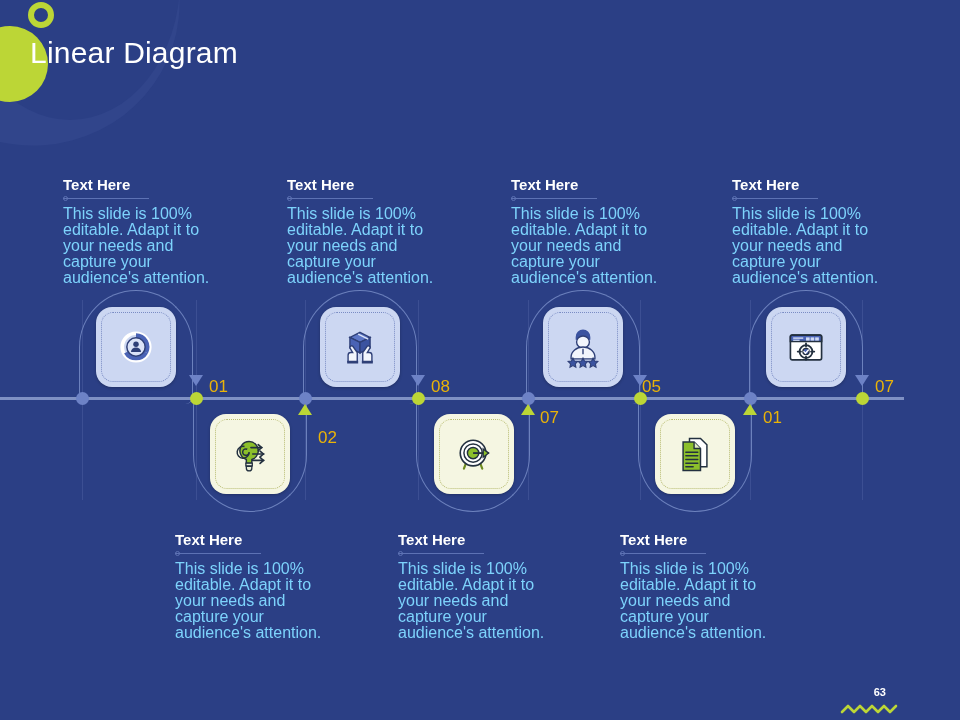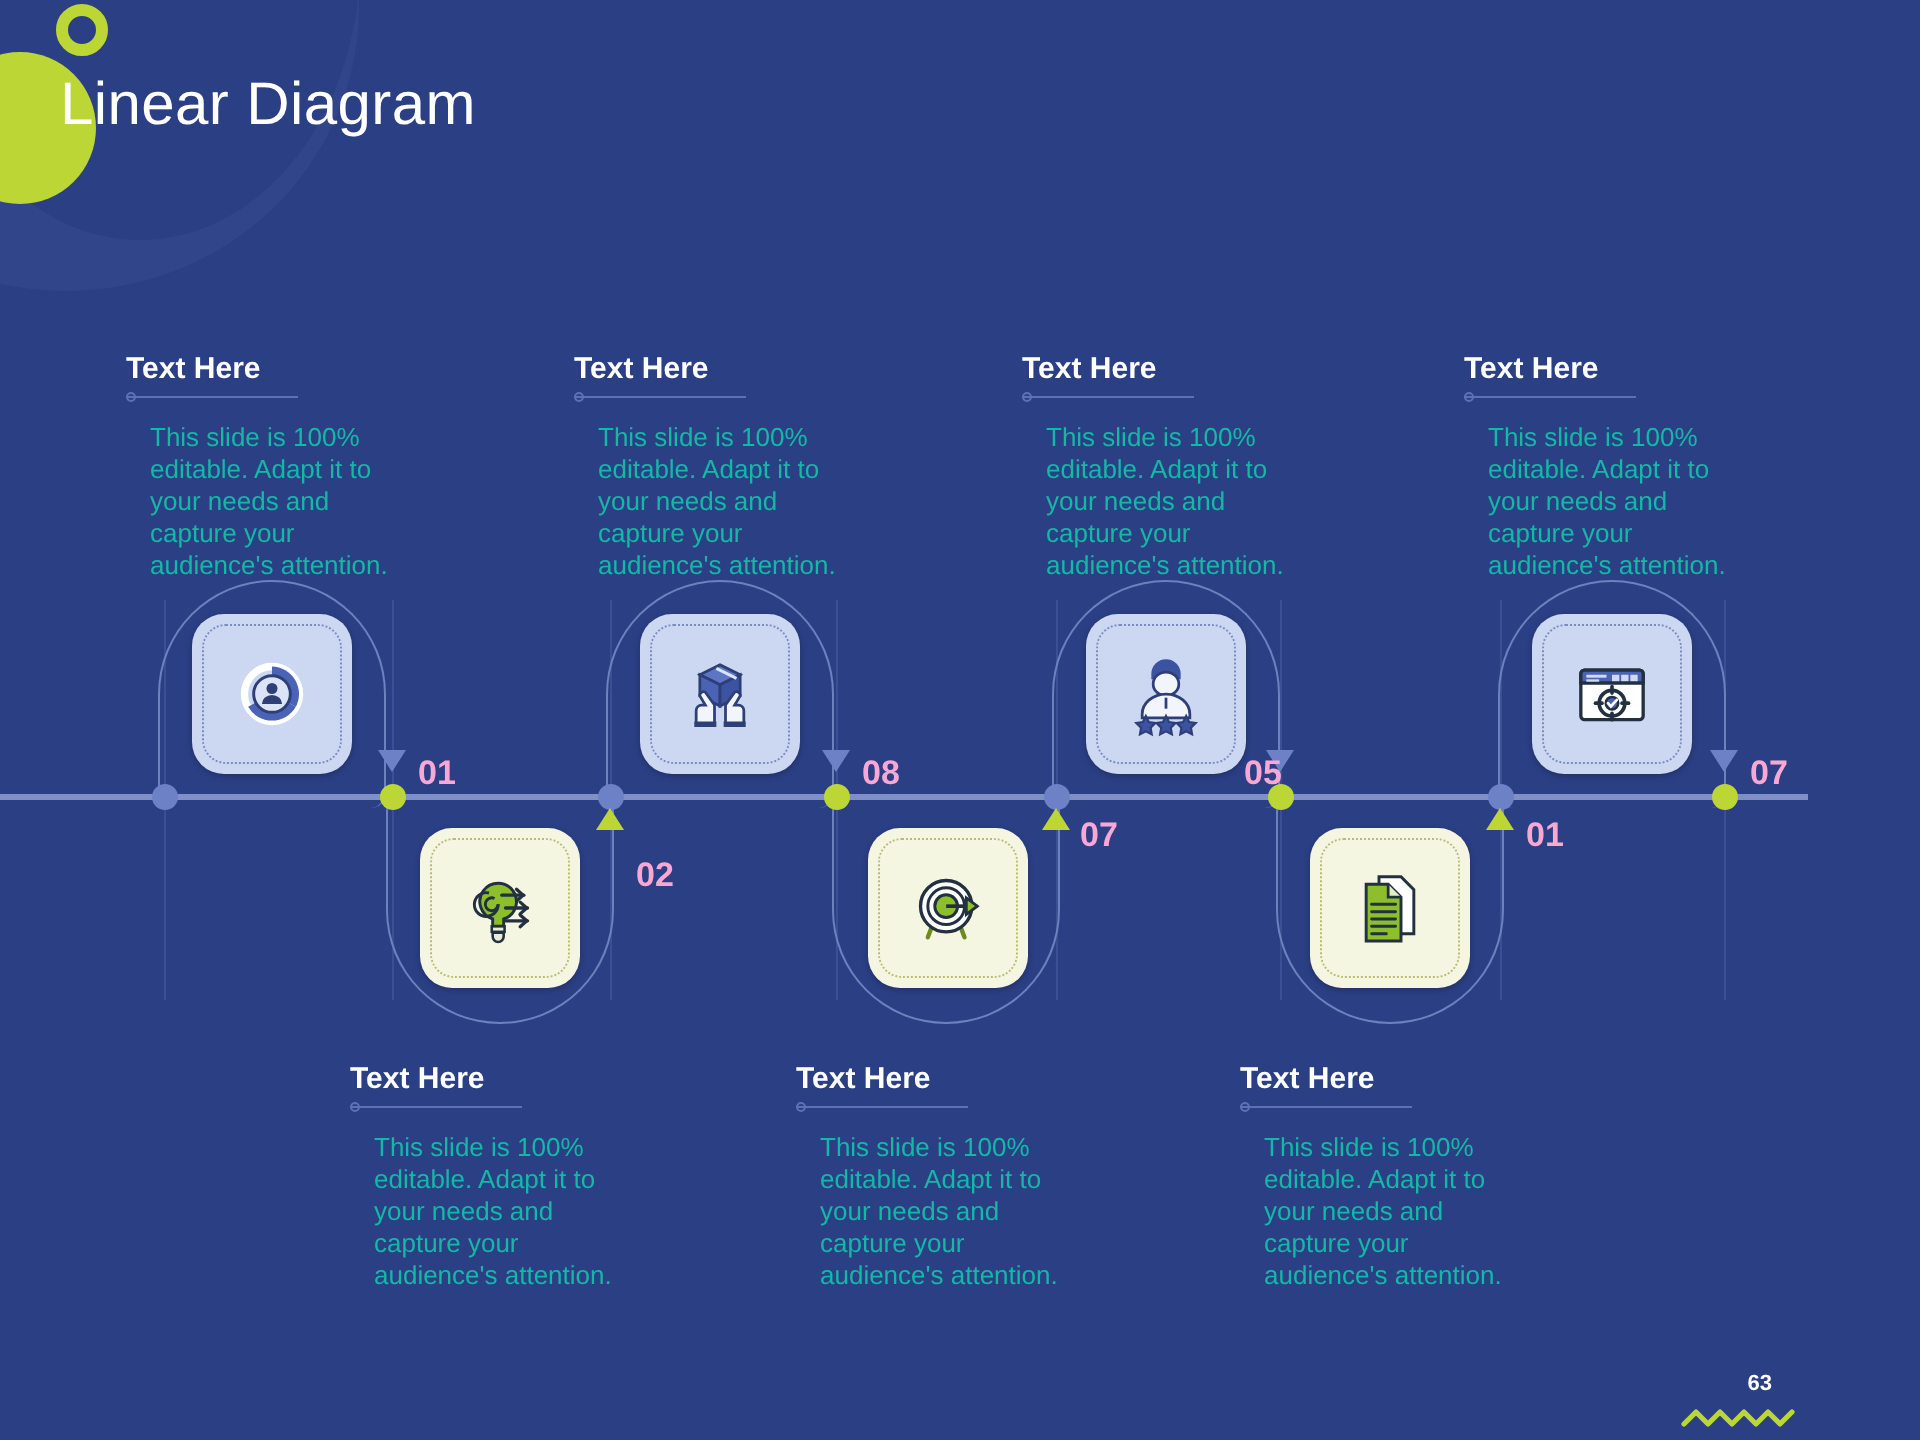--- a/index.html
+++ b/index.html
@@ -161,22 +161,22 @@
   }
   .tri.up {
     border-left: 7px solid transparent;
     border-right: 7px solid transparent;
     border-bottom: 11px solid #bcd636;
   }
 
   .step-num {
     position: absolute;
     font-size: 17px;
-    font-weight: bold;
-    color: #f9a8d4;
+    font-weight: normal;
+    color: #eab308;
     white-space: nowrap;
   }
 
   
   .block {
     position: absolute;
     width: 150px;
   }
   .block .bt {
     font-size: 15px;
@@ -197,24 +197,24 @@
     position: absolute;
     left: 0;
     top: -2px;
     width: 5px;
     height: 5px;
     border-radius: 50%;
     border: 1px solid #5d72b4;
     box-sizing: border-box;
   }
   .block .bp {
-    font-size: 13px;
+    font-size: 16px;
     line-height: 16px;
-    color: #14b8a6;
-    margin: 12px;
+    color: #7dd3fc;
+    margin: 0;
   }
 
   
   .page-num {
     position: absolute;
     right: 18px;
     bottom: 22px;
     font-size: 11px;
     color: #ffffff;
     font-weight: bold;
@@ -407,21 +407,21 @@
   <div class="tri up" style="left:305px; top:404px;"></div>
   <div class="step-num" style="left:318px; top:428px;">02</div>
 
   <div class="tri down" style="left:418px; top:375px;"></div>
   <div class="step-num" style="left:431px; top:377px;">08</div>
 
   <div class="tri up" style="left:528px; top:404px;"></div>
   <div class="step-num" style="left:540px; top:408px;">07</div>
 
   <div class="tri down" style="left:640px; top:375px;"></div>
-  <div class="step-num" style="left:622px; top:377px;">05</div>
+  <div class="step-num" style="left:642px; top:377px;">05</div>
 
   <div class="tri up" style="left:750px; top:404px;"></div>
   <div class="step-num" style="left:763px; top:408px;">01</div>
 
   <div class="tri down" style="left:862px; top:375px;"></div>
   <div class="step-num" style="left:875px; top:377px;">07</div>
 
   <div class="block" style="left:175px; top:531px;">
     <div class="bt">Text Here</div>
     <div class="rule"></div>

